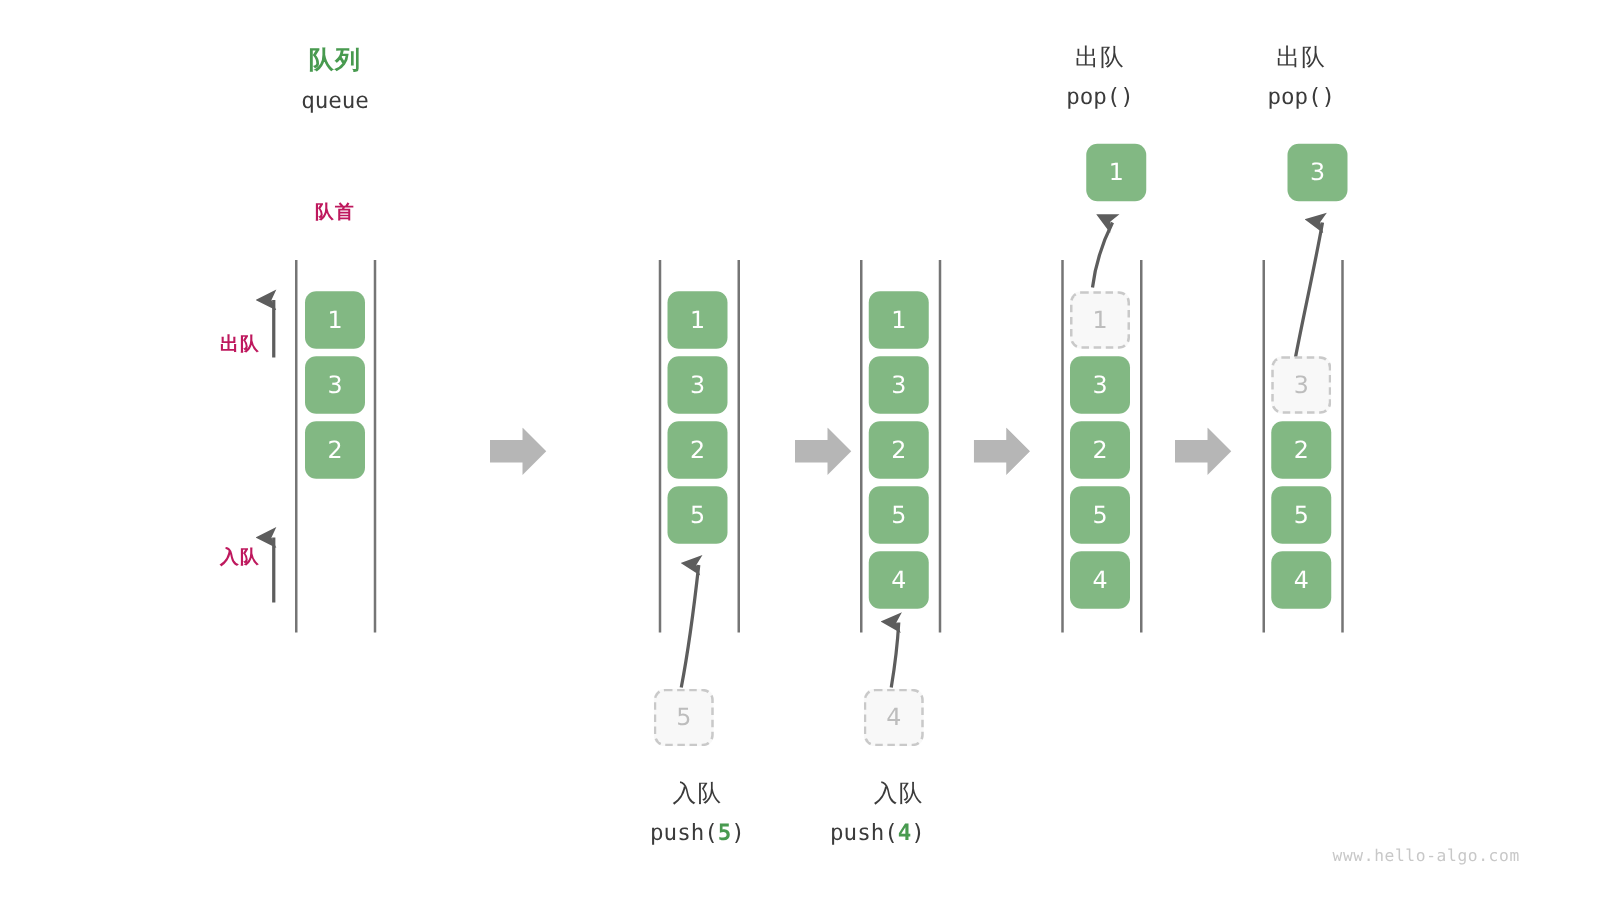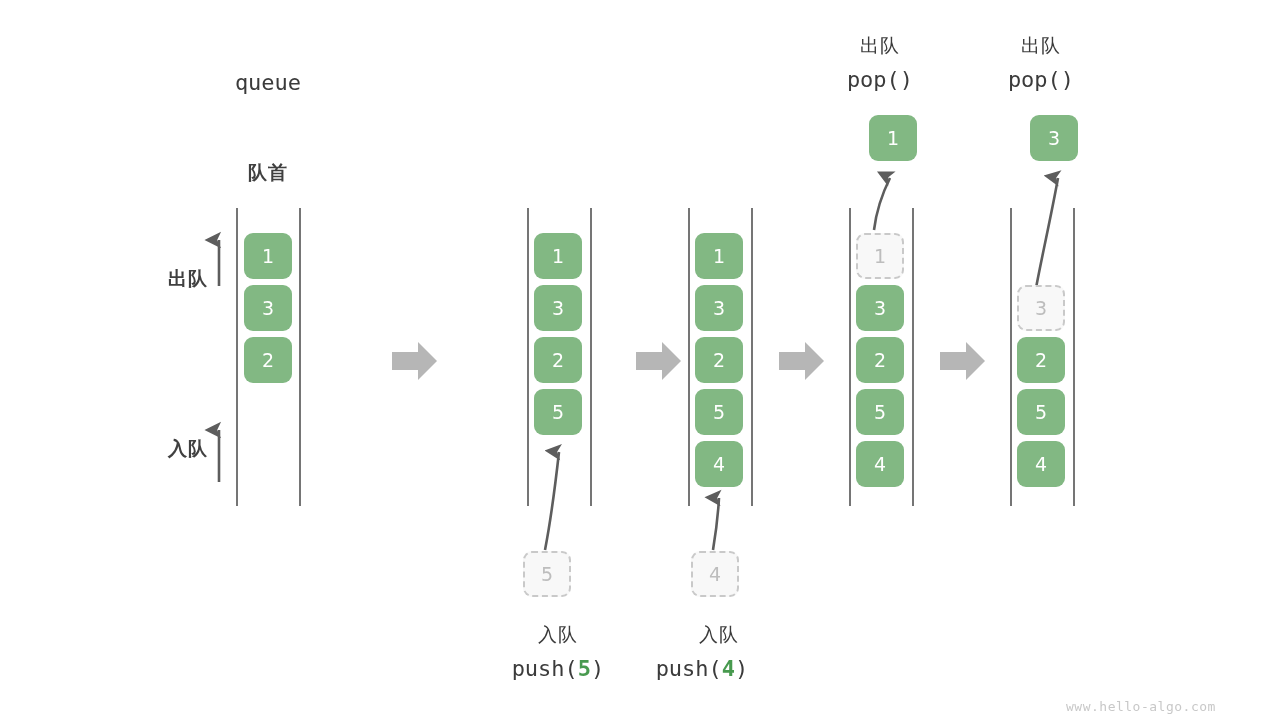--- a/index.html
+++ b/index.html
@@ -20,22 +20,22 @@
     left: 0; top: 0;
     width: 1280px;
     height: 720px;
   }
   .abs { position: absolute; }
 
   
   .cjk-bold {
     font-family: "DejaVu Sans", "Liberation Sans", sans-serif;
     font-weight: 700;
-    font-size: 19px;
-    color: #404040;
+    font-size: 15px;
+    color: #be185d;
     letter-spacing: 1px;
     white-space: nowrap;
     text-align: center;
   }
   .cjk-reg {
     font-family: "DejaVu Sans", "Liberation Sans", sans-serif;
     font-weight: 400;
     font-size: 19px;
     color: #3b3b3b;
     letter-spacing: 1px;
@@ -46,33 +46,32 @@
     font-family: "DejaVu Sans", "Liberation Sans", sans-serif;
     font-weight: 700;
     font-size: 20px;
     color: #489a4f;
     letter-spacing: 1px;
     white-space: nowrap;
     text-align: center;
   }
   .mono {
     font-family: "DejaVu Sans Mono", "Liberation Mono", monospace;
-    font-size: 22px;
+    font-size: 18px;
     color: #3b3b3b;
     white-space: nowrap;
     text-align: center;
   }
   .mono .num { color: #489a4f; font-weight: 700; }
   .watermark {
     font-family: "DejaVu Sans Mono", "Liberation Mono", monospace;
     font-size: 13px;
     color: #c8c8c8;
     letter-spacing: 0.5px;
     white-space: nowrap;
-    margin-top: 21px;
   }
 
   
   .rail {
     position: absolute;
     width: 2px;
     background: #5d5d5d;
     opacity: 0.85;
   }
 
@@ -105,20 +104,21 @@
   .step-arrow { position: absolute; }
 
   
   .slim-arrow { position: absolute; overflow: visible; }
 </style>
 </head>
 <body>
 
 <div id="stage">
 
+  <div class="abs title-green" style="left:196px; top:34px; width:144px;">队列</div>
   <div class="abs mono" style="left:196px; top:70px; width:144px;">queue</div>
 
   <div class="abs cjk-bold" style="left:196px; top:160px; width:144px;">队首</div>
 
   <div class="abs cjk-bold" style="left:140px; top:266px; width:68px; text-align:right;">出队</div>
   <svg class="slim-arrow" style="left:206px; top:228px;" width="26" height="62" viewBox="0 0 26 62">
     <defs>
       <marker id="mk-up-a" markerWidth="7" markerHeight="7" refX="3.2" refY="5.6" orient="auto" markerUnits="strokeWidth">
         <path d="M3.2,0 L6.4,6.4 L3.2,4.9 L0,6.4 Z" fill="#5d5d5d"></path>
       </marker>

